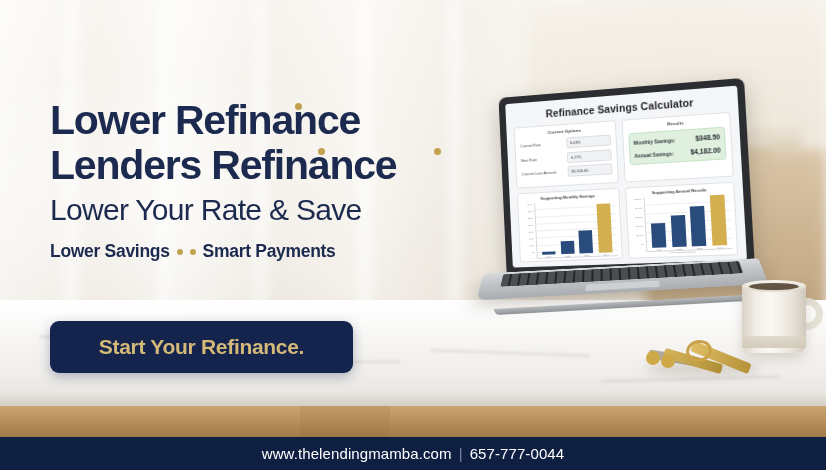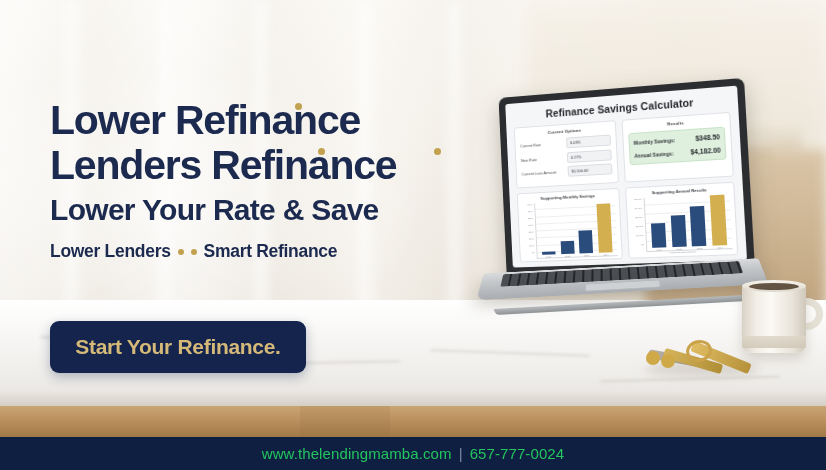--- a/index.html
+++ b/index.html
@@ -229,49 +229,49 @@
     background:rgba(140,128,110,.25); filter:blur(5px); border-radius:50%;
   }
 
   
   #copy { position:absolute; left:50px; top:98px; width:420px; }
   .h1 {
     font-size:41px; line-height:45px; font-weight:700; color:#1b2a4e;
     letter-spacing:-1.2px;
   }
   .h2 {
-    font-size:30px; line-height:36px; font-weight:700; color:#1b2a4e;
+    font-size:30px; line-height:36px; font-weight:400; color:#1b2a4e;
     letter-spacing:-.7px; margin-top:4px;
   }
   .bullets {
     margin-top:13px; font-size:17.5px; font-weight:700; color:#1b2a4e;
     display:flex; align-items:center; gap:7px; letter-spacing:-.3px;
   }
   .dot { width:6px; height:6px; border-radius:50%; background:#c2a14f; display:inline-block; }
   .gold-i {
     position:absolute; width:7px; height:7px; border-radius:50%; background:#c2a14f;
   }
 
   
   #cta {
-    position:absolute; left:50px; top:321px; width:256px; height:52px;
+    position:absolute; left:50px; top:321px; width:303px; height:52px;
     background:#14244d; border-radius:9px;
     display:flex; align-items:center; justify-content:center;
     box-shadow:0 4px 12px rgba(20,36,77,.3);
   }
   #cta span {
     color:#d5b978; font-size:21px; font-weight:700; letter-spacing:-.3px;
   }
 
   
   #footer {
     position:absolute; left:0; top:437px; width:826px; height:33px;
     background:#0f1f42; display:flex; align-items:center; justify-content:center;
   }
-  .foot-txt { color:#22c55e; font-size:15px; letter-spacing:.1px; }
+  .foot-txt { color:#ffffff; font-size:15px; letter-spacing:.1px; }
   .foot-sep { color:#7b87a3; margin:0 7px; }
 </style>
 </head>
 <body>
 
 <div id="scene">
   <div class="bg-wall"></div>
   <div class="curtain-fold" style="left:58px"></div>
   <div class="curtain-fold" style="left:152px"></div>
   <div class="curtain-fold" style="left:248px"></div>
@@ -454,28 +454,28 @@
     <span class="gold-i" style="left:245px; top:5px"></span>
   </div>
   <div class="h1" style="position:relative">
     <span>Lenders Refinance</span>
     <span class="gold-i" style="left:268px; top:5px"></span>
     <span class="gold-i" style="left:384px; top:5px"></span>
   </div>
   <div class="h2">Lower Your Rate &amp; Save</div>
 
   <div class="bullets">
-    <span>Lower Lenders</span>
+    <span>Lower Savings</span>
     <span class="dot"></span>
     <span class="dot"></span>
-    <span>Smart Refinance</span>
+    <span>Smart Payments</span>
   </div>
 </div>
 
 <div id="cta">
   <span>Start Your Refinance.</span>
 </div>
 
 <div id="footer">
   <span class="foot-txt">www.thelendingmamba.com</span>
   <span class="foot-txt foot-sep">|</span>
-  <span class="foot-txt">657-777-0024</span>
+  <span class="foot-txt">657-777-0044</span>
 </div>
 
 </body></html>

